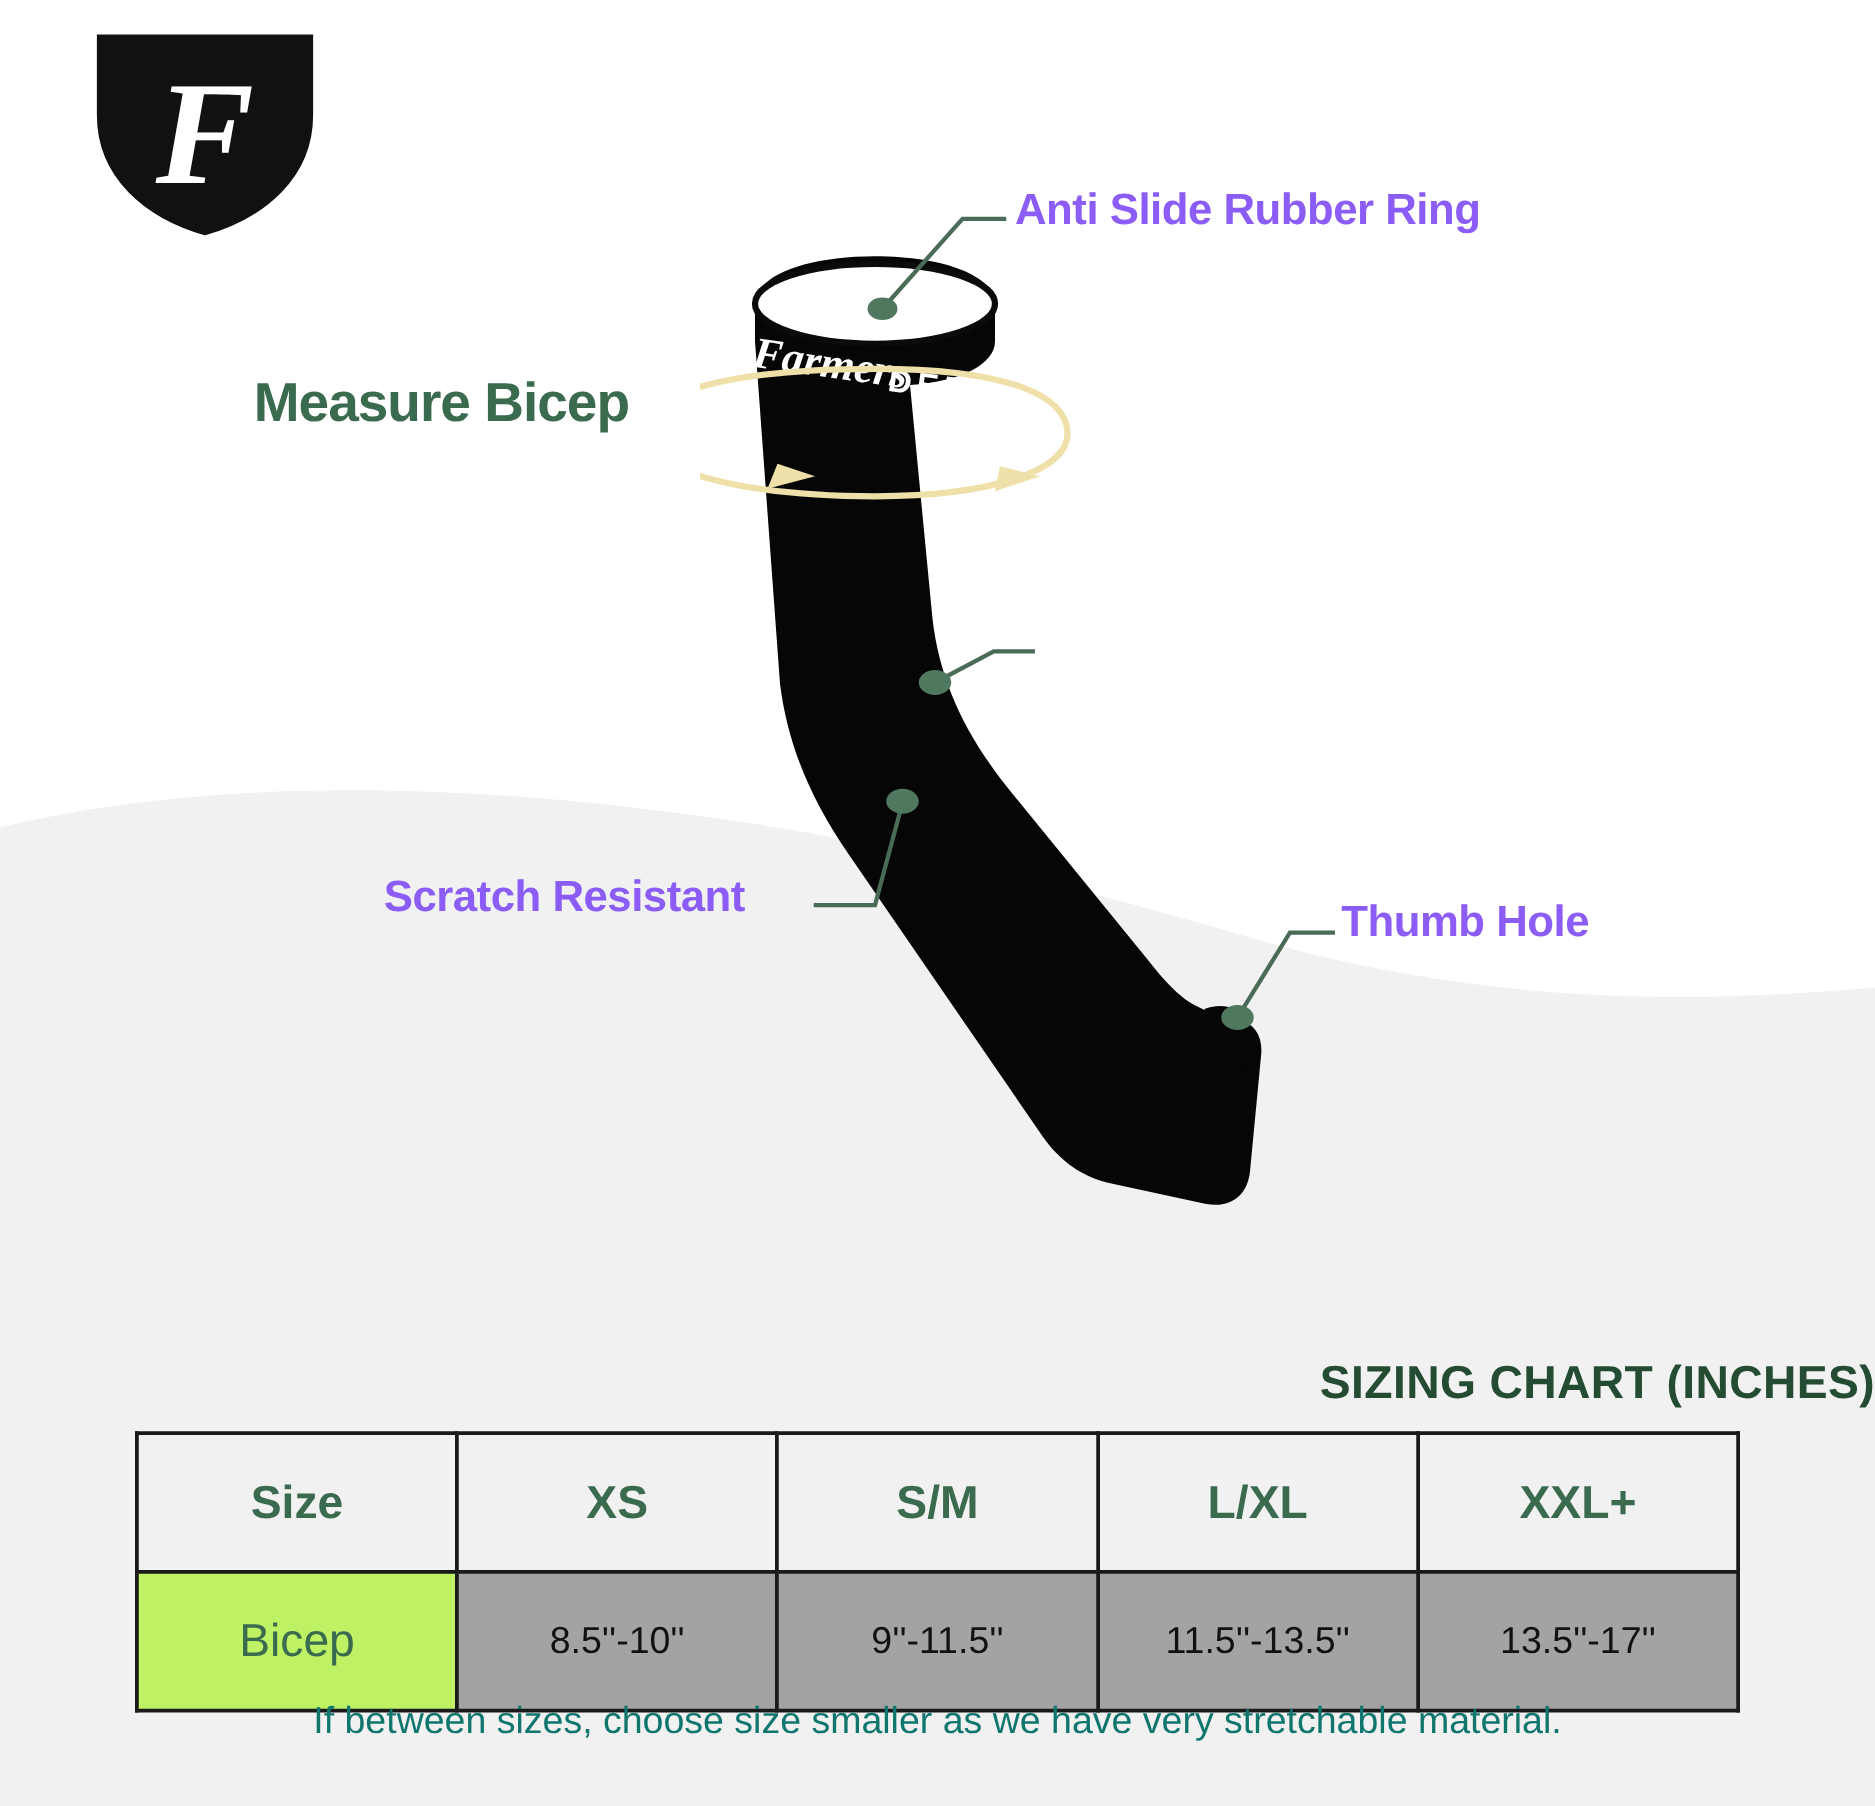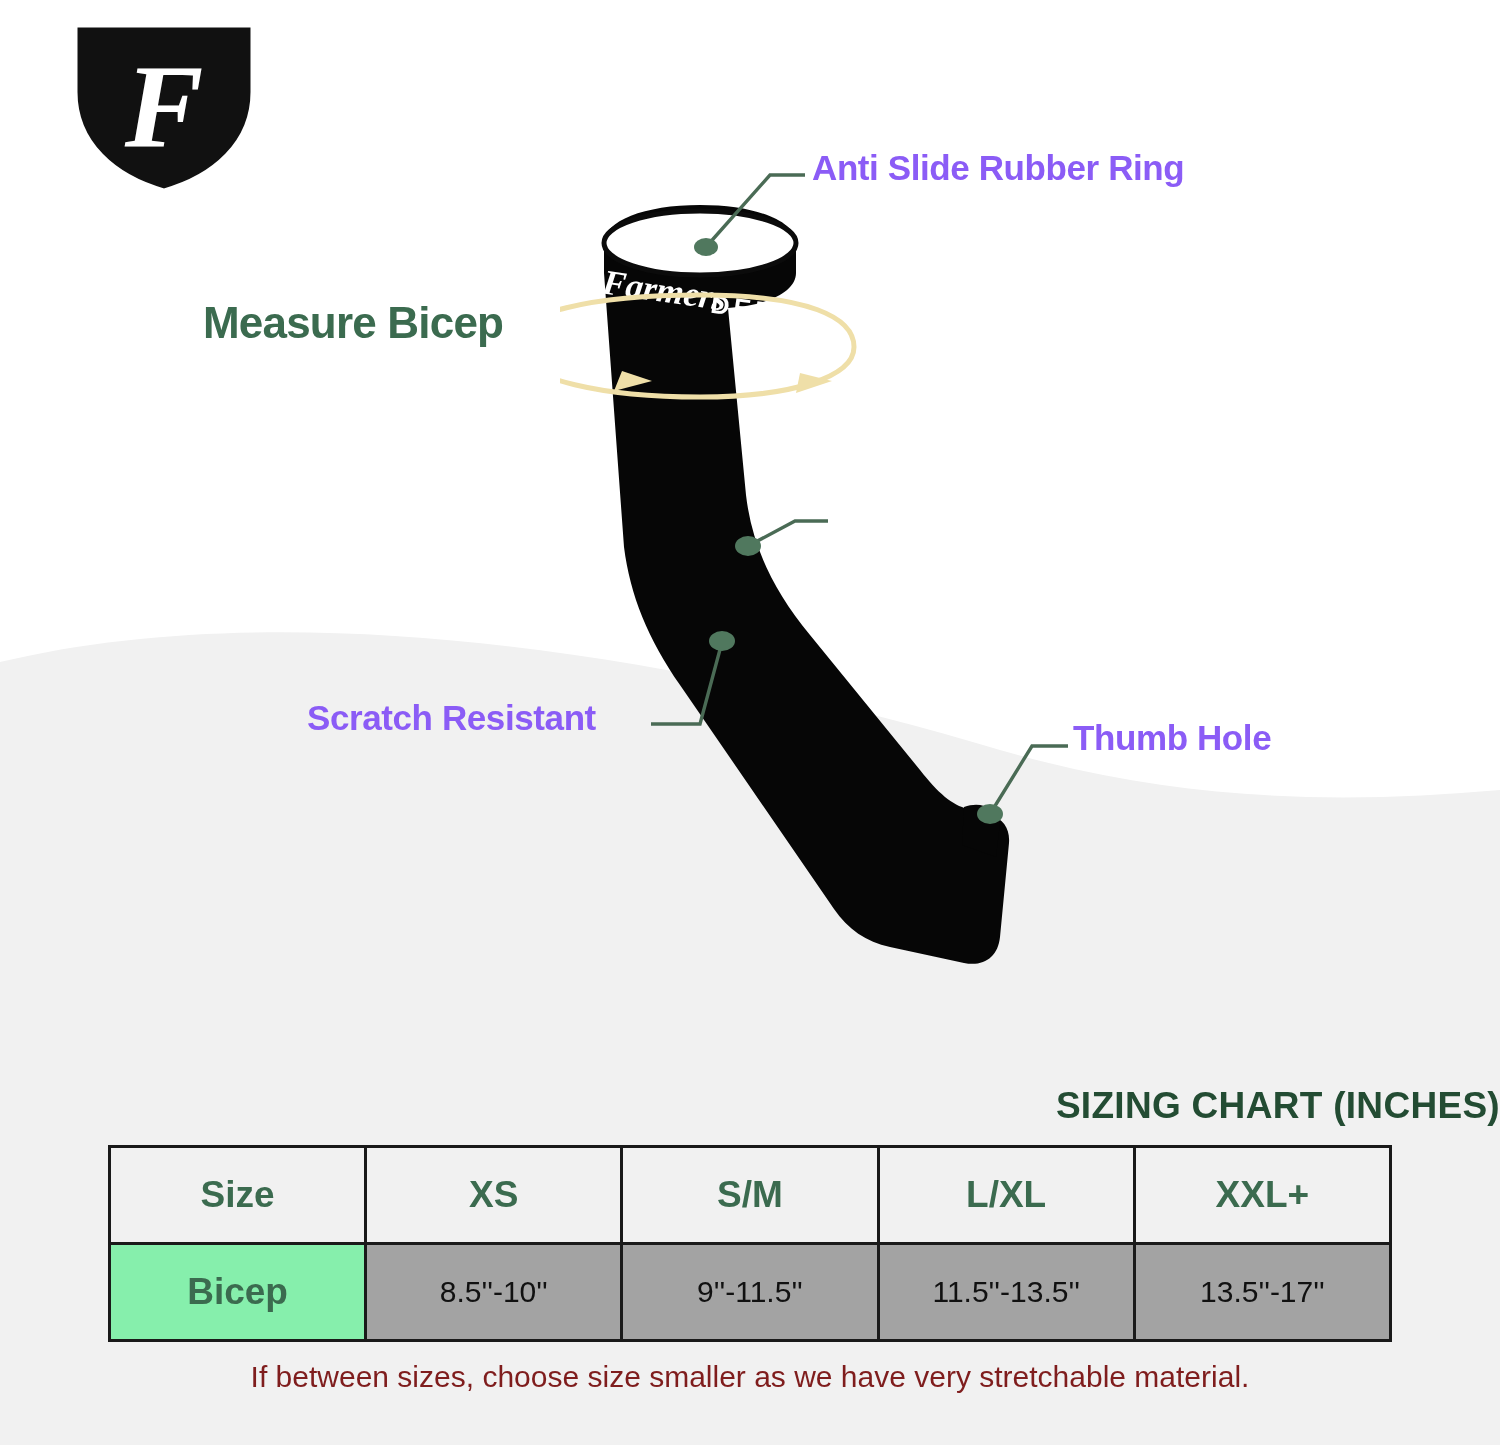--- a/index.html
+++ b/index.html
@@ -41,45 +41,45 @@
     text-align: right; color: #234c33;
     font-size: 37px; font-weight: 700; letter-spacing: 0.3px; z-index: 5;
   }
   .size-table {
     position: absolute; left: 108px; top: 1145px;
     width: 1284px; border-collapse: collapse; z-index: 5;
     table-layout: fixed;
   }
   .size-table td {
     border: 3px solid #1a1a1a;
-    height: 97px;
+    height: 111px;
     text-align: center;
     vertical-align: middle;
   }
   .size-table .th-cell {
     background: #f1f1f1;
     color: #3b6b4f;
     font-size: 37px;
     font-weight: 700;
   }
   .size-table .rowhead {
-    background: #86efac;
+    background: #bef264;
     color: #3b6b4f;
     font-size: 37px;
-    font-weight: 700;
+    font-weight: 400;
   }
   .size-table .val-cell {
     background: #a3a3a3;
     color: #111111;
     font-size: 30px;
     font-weight: 400;
   }
   .footnote {
     position: absolute; left: 0; top: 1360px; width: 1500px;
-    text-align: center; color: #7f1d1d;
+    text-align: center; color: #0f766e;
     font-size: 30px; font-weight: 400; z-index: 5;
   }
 </style>
 </head>
 <body>
 
 <div class="page">
 
   <svg class="bg-curve" viewBox="0 0 1500 845" preserveAspectRatio="none">
     <path d="M0,62 C300,-10 700,60 1000,150 C1180,202 1340,204 1500,190 L1500,845 L0,845 Z" fill="#f1f1f1"></path>

